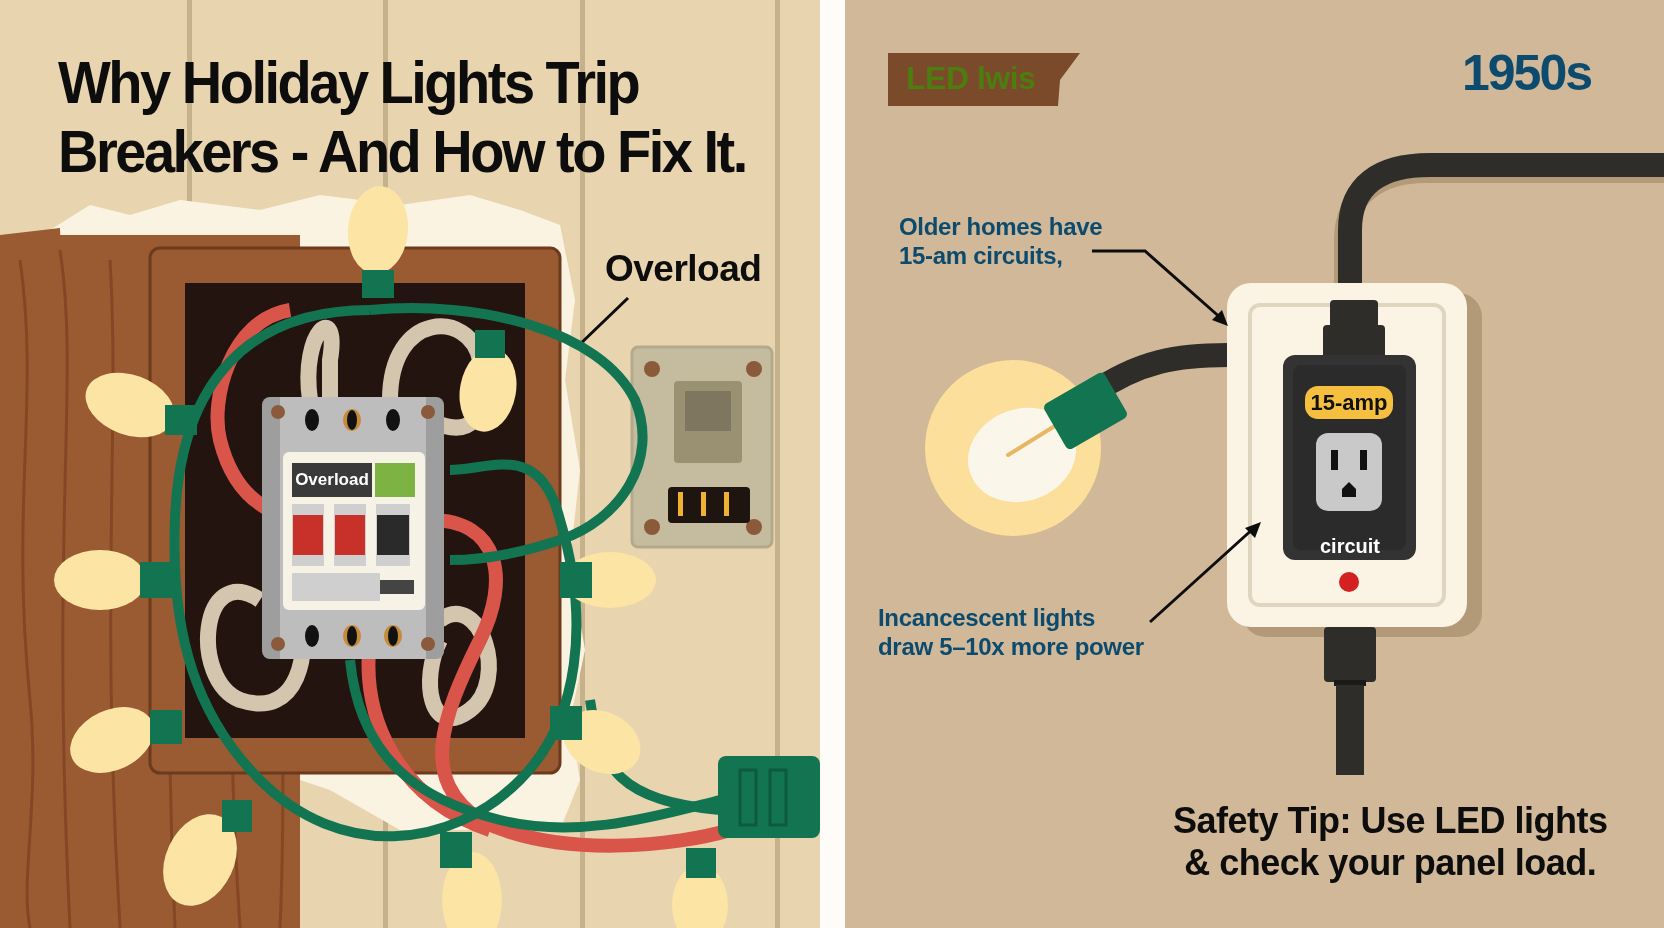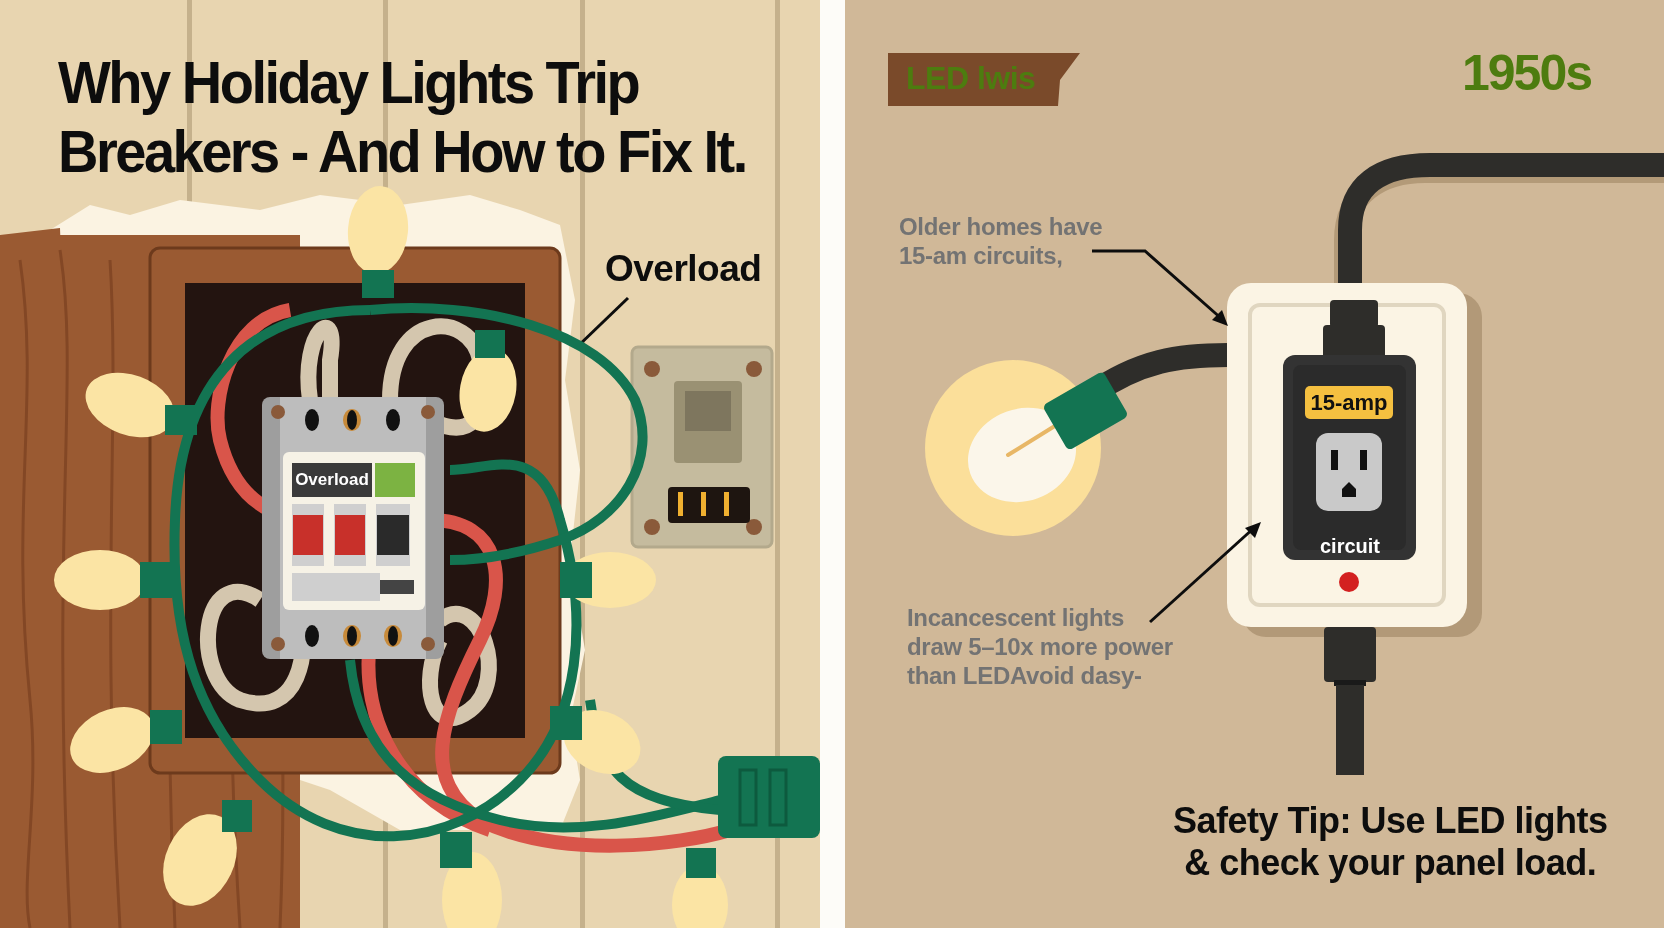--- a/index.html
+++ b/index.html
@@ -17,33 +17,33 @@
     font-family: "Liberation Sans", sans-serif; font-weight: 700; font-size: 56px;
     line-height: 66px; letter-spacing: -2.5px; color: #0d0d0d; transform: scaleY(1.05); transform-origin: top left; }
   .title span { display: block; white-space: nowrap; }
 
   .callout-overload { position: absolute; left: 605px; top: 248px; font-weight: 700; font-size: 37px;
     color: #0d0d0d; letter-spacing: -0.5px; }
 
   .led-tag { position: absolute; left: 894px; top: 53px; width: 195px; height: 53px; }
   .led-tag-text { position: absolute; left: 18px; top: 7px; color: #4d7c0f; font-weight: 700; font-size: 32px; letter-spacing: -0.5px; text-align: center; }
 
-  .era { position: absolute; left: 1462px; top: 44px; font-weight: 700; font-size: 50px; color: #4d7c0f; letter-spacing: -2px; }
-
-  .note { position: absolute; font-weight: 700; color: #737373; }
+  .era { position: absolute; left: 1462px; top: 44px; font-weight: 700; font-size: 50px; color: #0c4a6e; letter-spacing: -2px; }
+
+  .note { position: absolute; font-weight: 700; color: #0c4a6e; }
   .note-older { left: 899px; top: 212px; font-size: 24px; line-height: 29px; letter-spacing: -0.3px; }
-  .note-incand { left: 907px; top: 603px; font-size: 24px; line-height: 29px; letter-spacing: -0.3px; }
+  .note-incand { left: 878px; top: 603px; font-size: 24px; line-height: 29px; letter-spacing: -0.3px; }
   .note span { display: block; white-space: nowrap; }
 
   .safety { position: absolute; left: 1173px; top: 800px; font-weight: 700; font-size: 36px; line-height: 42px;
     color: #0d0d0d; letter-spacing: -0.5px; text-align: center; }
   .safety span { display: block; white-space: nowrap; }
 
   .outlet-label { position: absolute; left: 1305px; top: 386px; width: 88px; height: 33px; background: #f5c040;
-    border-radius: 5px; text-align: center; font-weight: 700; font-size: 22px; line-height: 33px; color: #111; }
+    border-radius: 13px; text-align: center; font-weight: 700; font-size: 22px; line-height: 33px; color: #111; }
   .outlet-circuit { position: absolute; left: 1280px; top: 535px; width: 140px; text-align: center; color: #fff;
     font-weight: 700; font-size: 20px; }
 
   .breaker-label { position: absolute; left: 292px; top: 463px; width: 80px; height: 34px; background: #3a3a3a;
     color: #fff; font-weight: 700; font-size: 17px; line-height: 34px; text-align: center; }
 
   svg { position: absolute; left: 0; top: 0; }
 </style>
 </head>
 <body>
@@ -246,19 +246,18 @@
   <span>Older homes have</span>
   <span>15-am circuits,</span>
 </div>
 
 <div class="outlet-label">15-amp</div>
 <div class="outlet-circuit">circuit</div>
 
 <div class="note note-incand">
   <span>Incancescent lights</span>
   <span>draw 5–10x more power</span>
-  <span>than LEDAvoid dasy-</span>
 </div>
 
 <div class="safety">
   <span>Safety Tip: Use LED lights</span>
   <span>&amp; check your panel load.</span>
 </div>
 
 </body></html>

